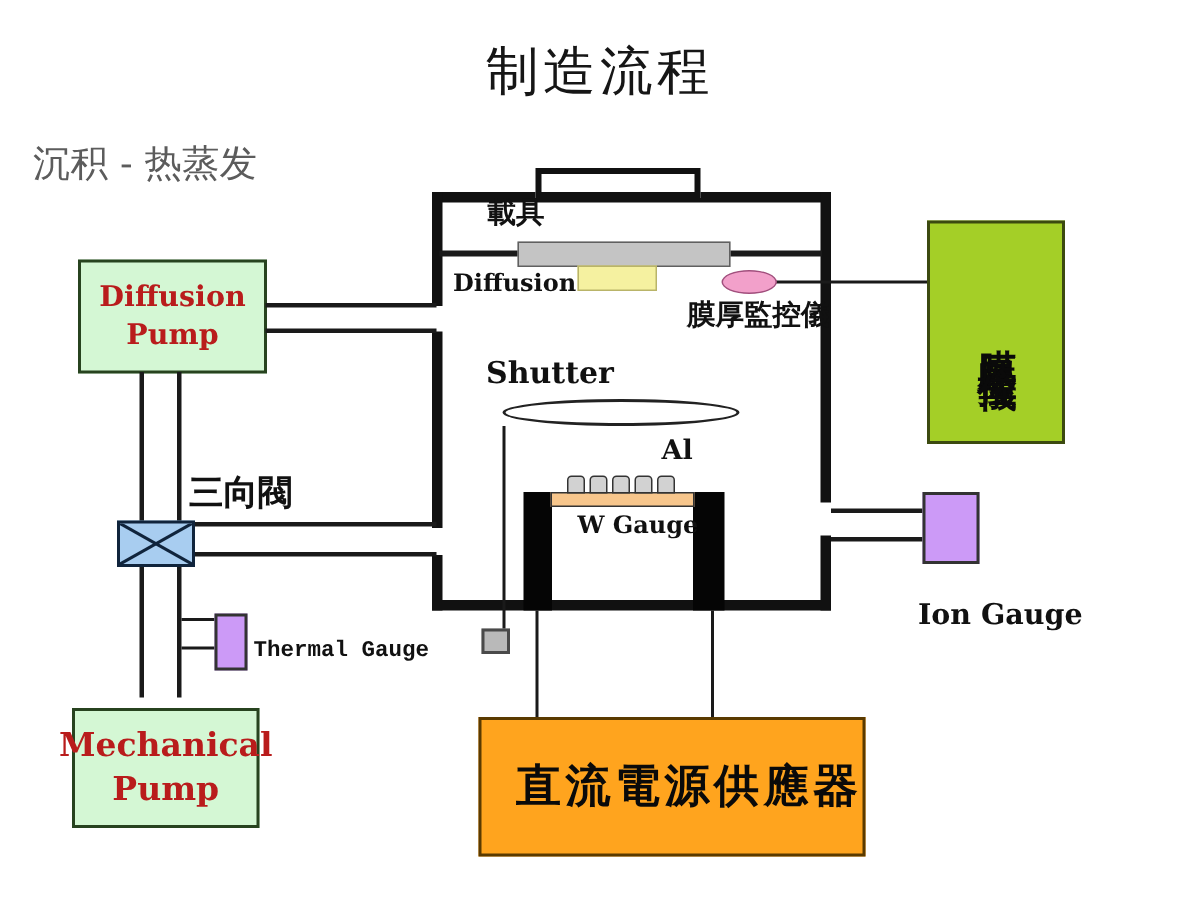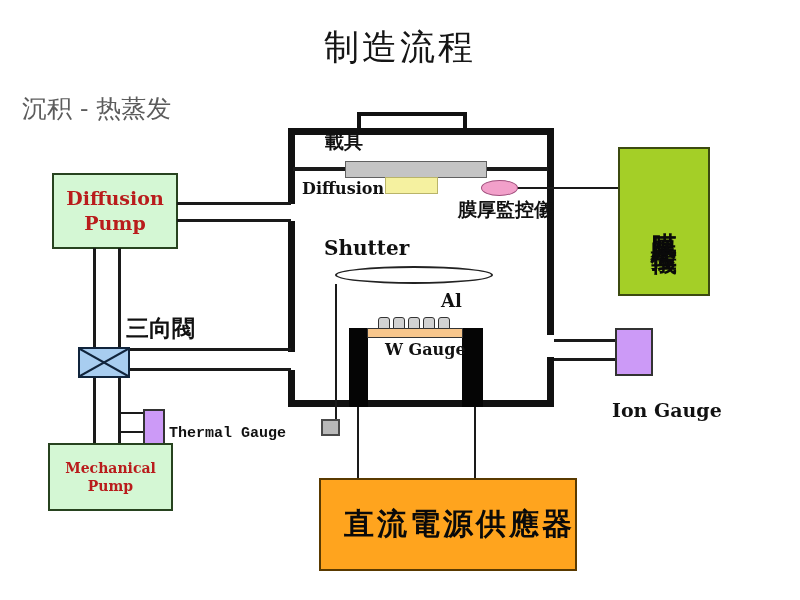--- a/index.html
+++ b/index.html
@@ -106,21 +106,21 @@
 </div>
 <div class="abs cjk" style="left:126px;top:313px;font-size:23px;">三向閥</div>
 <div class="abs pipe" style="left:130px;top:348px;width:161px;height:3px;"></div>
 <div class="abs pipe" style="left:130px;top:368px;width:161px;height:3px;"></div>
 
 <div class="abs pipe" style="left:121px;top:412px;width:22px;height:2px;"></div>
 <div class="abs pipe" style="left:121px;top:431px;width:22px;height:2px;"></div>
 <div class="abs box gauge" style="left:143px;top:409px;width:22px;height:38px;"></div>
 <div class="abs lbl" style="left:169px;top:425px;font-size:15px;font-family:Liberation Mono, monospace;">Thermal Gauge</div>
 
-<div class="abs box pump" style="left:48px;top:443px;width:125px;height:68px;font-size:14px;">
+<div class="abs box pump" style="left:48px;top:472px;width:125px;height:80px;font-size:22px;">
   <div>
     <div>Mechanical</div>
     <div>Pump</div>
   </div>
 </div>
 
 <div class="abs pipe" style="left:554px;top:339px;width:61px;height:3px;"></div>
 <div class="abs pipe" style="left:554px;top:358px;width:61px;height:3px;"></div>
 <div class="abs box gauge" style="left:615px;top:328px;width:38px;height:48px;"></div>
 <div class="abs lbl" style="left:612px;top:376px;font-size:19px;margin-top:23px;">Ion Gauge</div>

